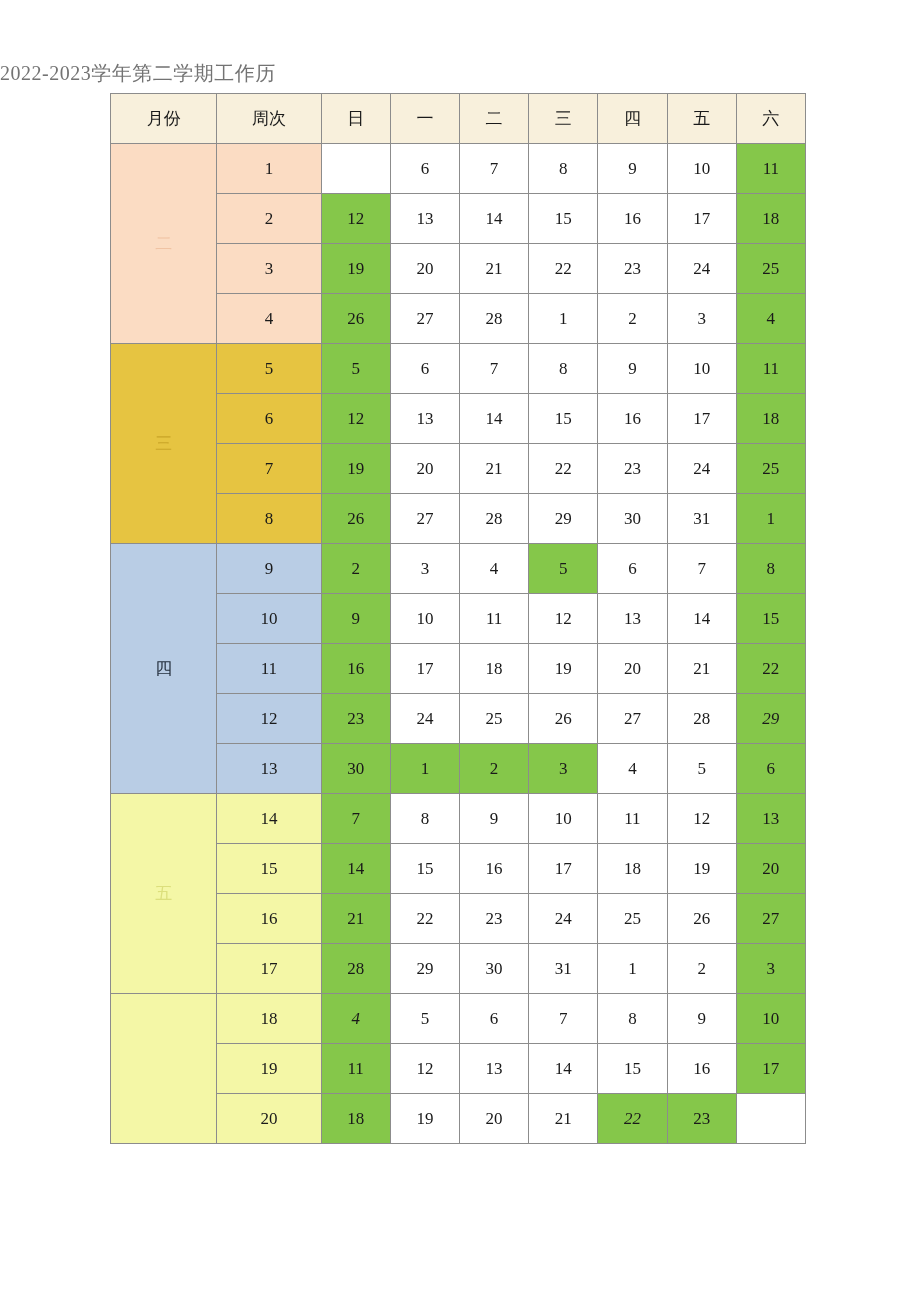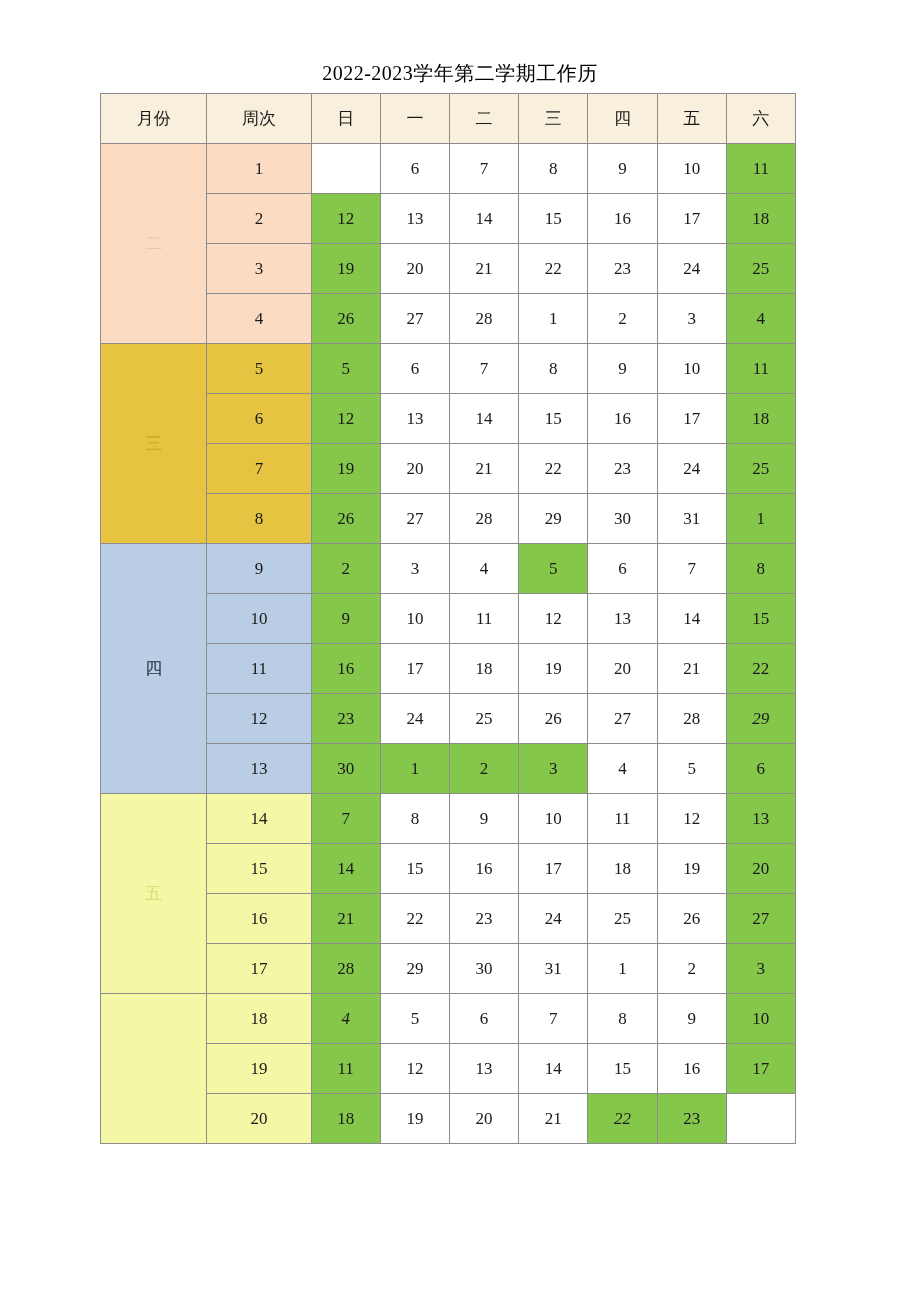--- a/index.html
+++ b/index.html
@@ -20,30 +20,30 @@
     position: absolute;
     left: 0; top: 0;
     width: 920px;
     height: 1301px;
   }
   #title {
     position: absolute;
     left: 0;
     top: 60px;
     width: 920px;
-    text-align: center;
+    text-align: left;
     font-size: 20px;
     font-family: "Liberation Serif", "DejaVu Serif", serif;
     letter-spacing: 0.5px;
     white-space: nowrap;
-    color: #000000;
+    color: #737373;
   }
   #cal-wrap {
     position: absolute;
-    left: 100px;
+    left: 110px;
     top: 93px;
     width: 604px;
   }
   table.cal {
     border-collapse: collapse;
     table-layout: fixed;
     width: 696px;
     border: 1.5px solid #9b8f72;
   }
   table.cal td, table.cal th {

